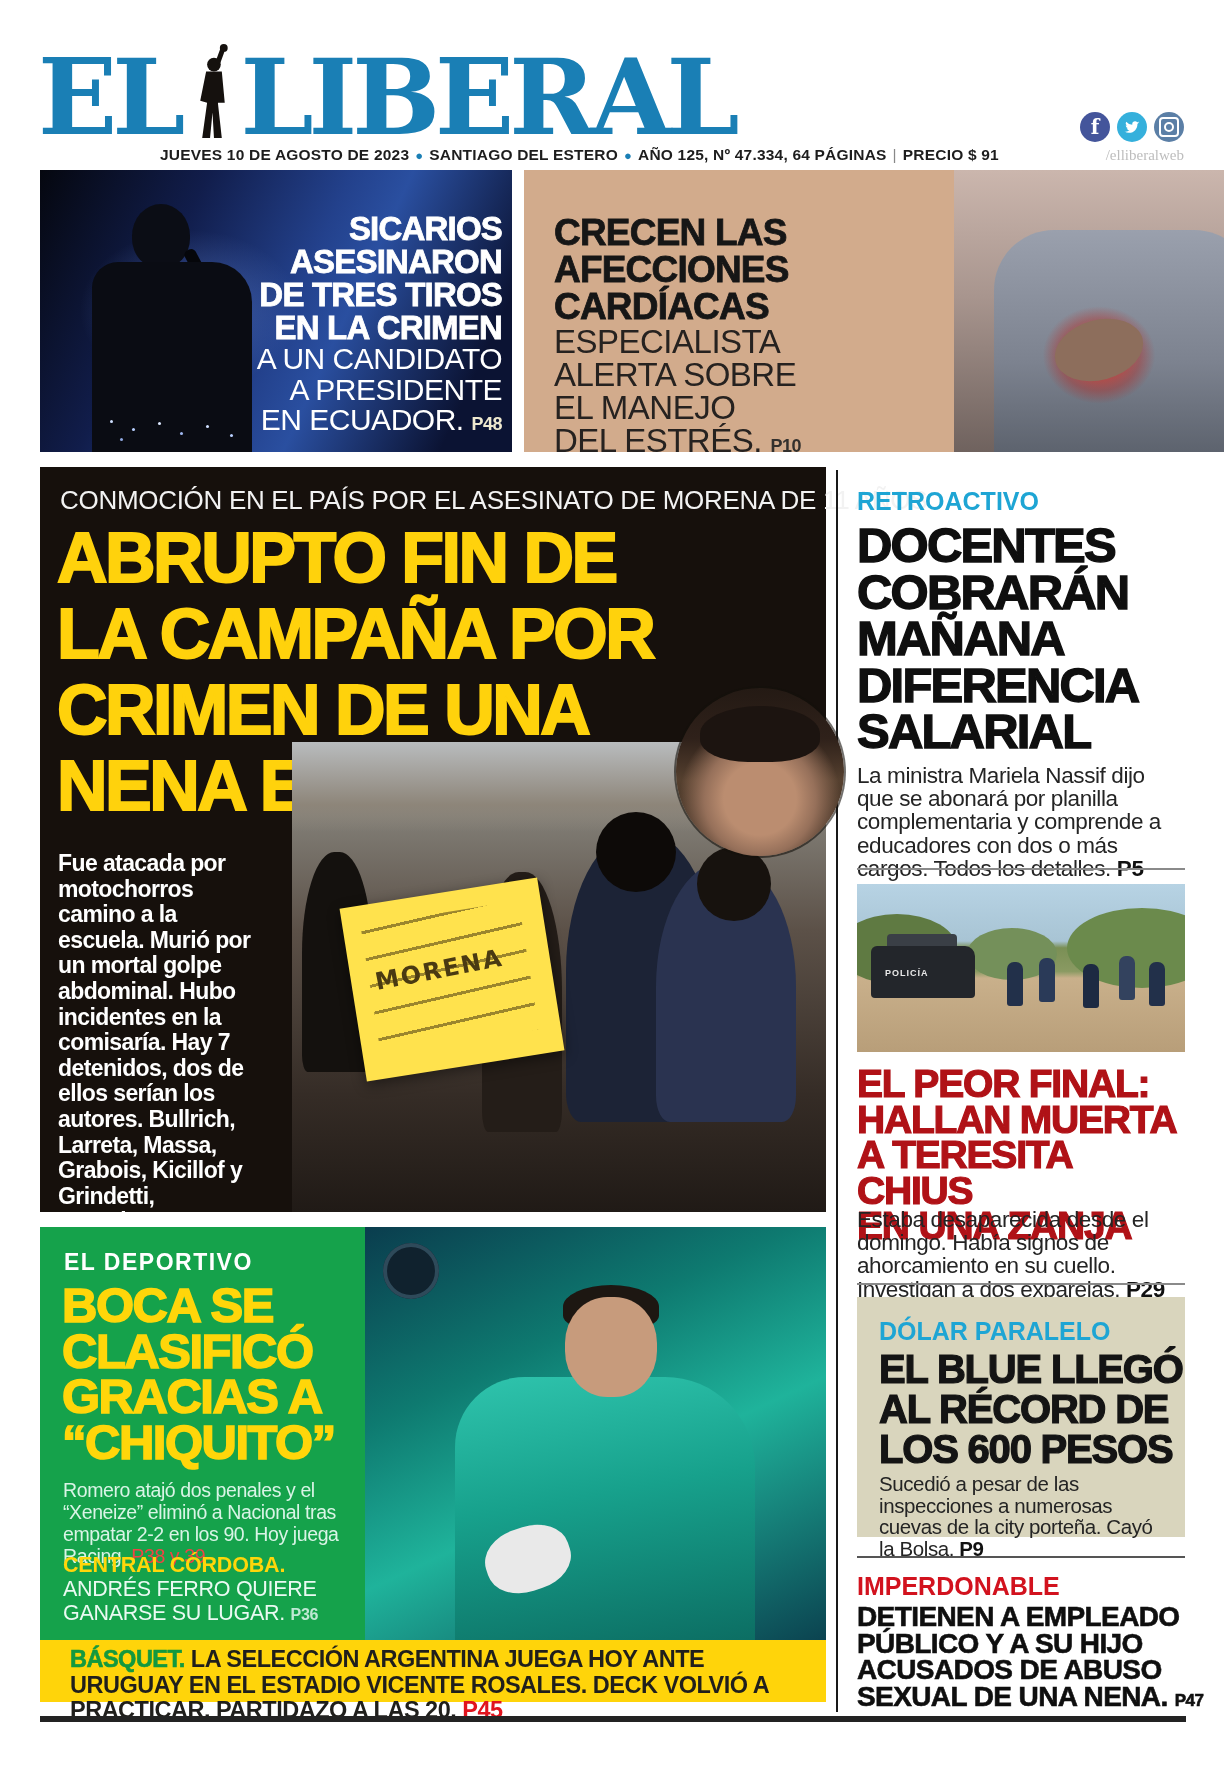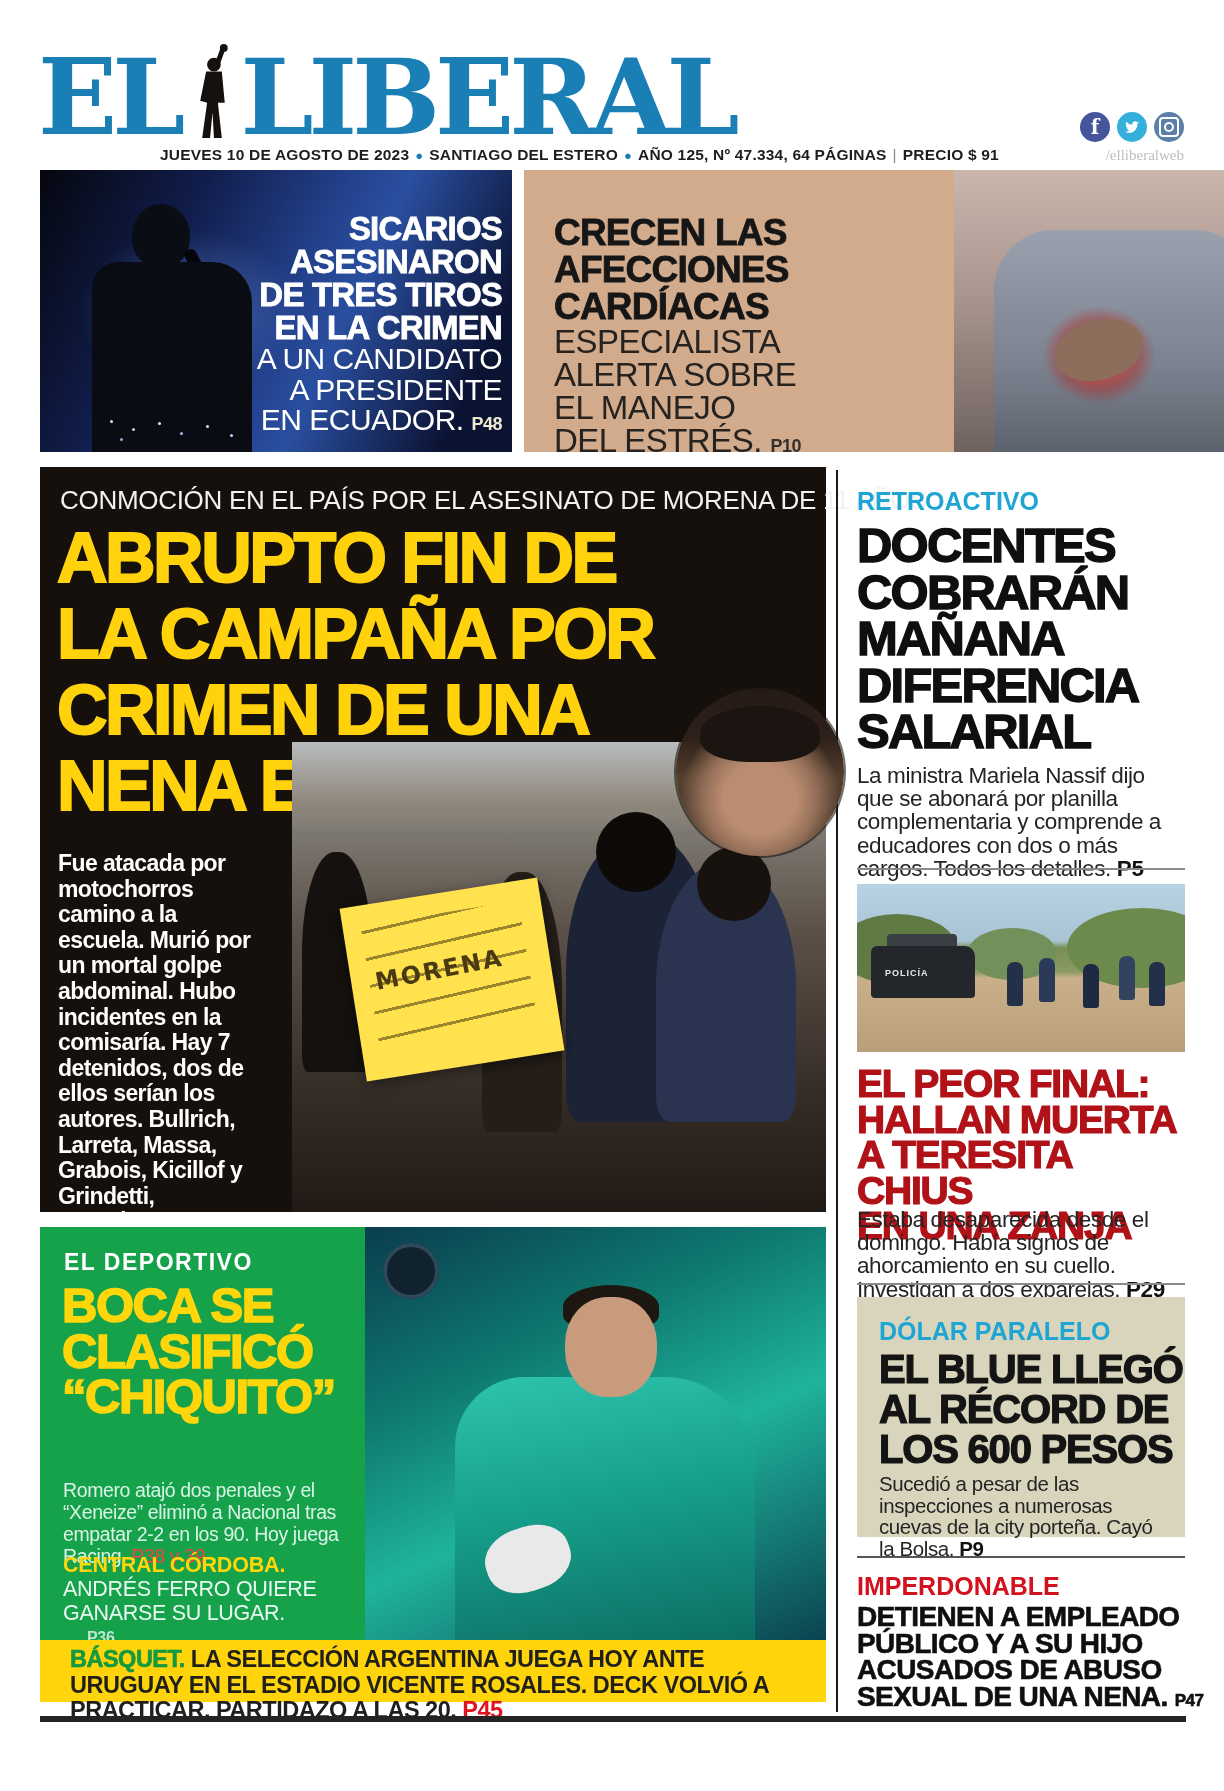--- a/index.html
+++ b/index.html
@@ -119,21 +119,21 @@
 
   
   .greenbox{left:40px;top:1227px;width:325px;height:413px;background:#15a24b;}
   .dep-label{left:64px;top:1249px;color:#fff;font-size:23px;font-weight:700;letter-spacing:1.5px;}
   .dep-h{left:62px;top:1283px;color:#ffd60a;font-size:49px;line-height:45.5px;font-weight:700;
          letter-spacing:-1.5px;-webkit-text-stroke:1.6px #ffd60a;}
   .dep-body{left:63px;top:1479px;width:286px;color:#d9f4e6;font-size:19.5px;line-height:22px;letter-spacing:-.4px;}
   .dep-ref{color:#ef4444;font-weight:400;}
   .cc-kick{left:63px;top:1553px;color:#ffd60a;font-size:21.5px;font-weight:700;letter-spacing:-.2px;}
   .cc-h{left:63px;top:1578px;width:270px;color:#eafaf2;font-size:21.5px;line-height:23.5px;font-weight:500;letter-spacing:-.3px;}
-  .cc-ref{font-size:16px;font-weight:700;color:#bfe8d4;margin-left:24px;}
+  .cc-ref{font-size:16px;font-weight:700;color:#bfe8d4;}
 
   .gkphoto{left:365px;top:1227px;width:461px;height:413px;overflow:hidden;
      background:linear-gradient(155deg,#0a3d4e 0%,#0e7a70 32%,#1fb39b 58%,#0b4350 100%);}
   .gk-badge{position:absolute;left:18px;top:16px;width:56px;height:56px;border-radius:50%;
      background:#10222e;box-shadow:inset 0 0 0 4px #2e4a5a;}
   .gk-body{position:absolute;left:90px;top:150px;width:300px;height:263px;border-radius:70px 90px 0 0;
      background:linear-gradient(170deg,#2fc4ad 0%,#17a18c 45%,#0c6e63 100%);}
   .gk-head{position:absolute;left:200px;top:70px;width:92px;height:100px;border-radius:46%;background:#c79b7c;}
   .gk-hair{position:absolute;left:198px;top:58px;width:96px;height:44px;border-radius:50% 50% 30% 30%;background:#1d1712;}
   .gk-glove{position:absolute;left:120px;top:300px;width:86px;height:64px;border-radius:45%;
@@ -311,20 +311,21 @@
   <div class="abs rc rc-h4" style="width:350px;">
     <span>DETIENEN A EMPLEADO PÚBLICO Y A SU HIJO ACUSADOS DE ABUSO SEXUAL DE UNA NENA.</span>
     <span class="ref-sm">P47</span>
   </div>
 
   <div class="abs greenbox"></div>
   <div class="abs dep-label">EL DEPORTIVO</div>
   <div class="abs dep-h">
     <div>BOCA SE</div>
     <div>CLASIFICÓ</div>
+    <div>GRACIAS A</div>
     <div>“CHIQUITO”</div>
   </div>
   <div class="abs dep-body">
     <span>Romero atajó dos penales y el “Xeneize” eliminó a Nacional tras empatar 2-2 en los 90. Hoy juega Racing.</span>
     <span class="dep-ref">P38 y 39</span>
   </div>
   <div class="abs cc-kick">CENTRAL CÓRDOBA.</div>
   <div class="abs cc-h">
     <span>ANDRÉS FERRO QUIERE GANARSE SU LUGAR.</span>
     <span class="cc-ref">P36</span>

